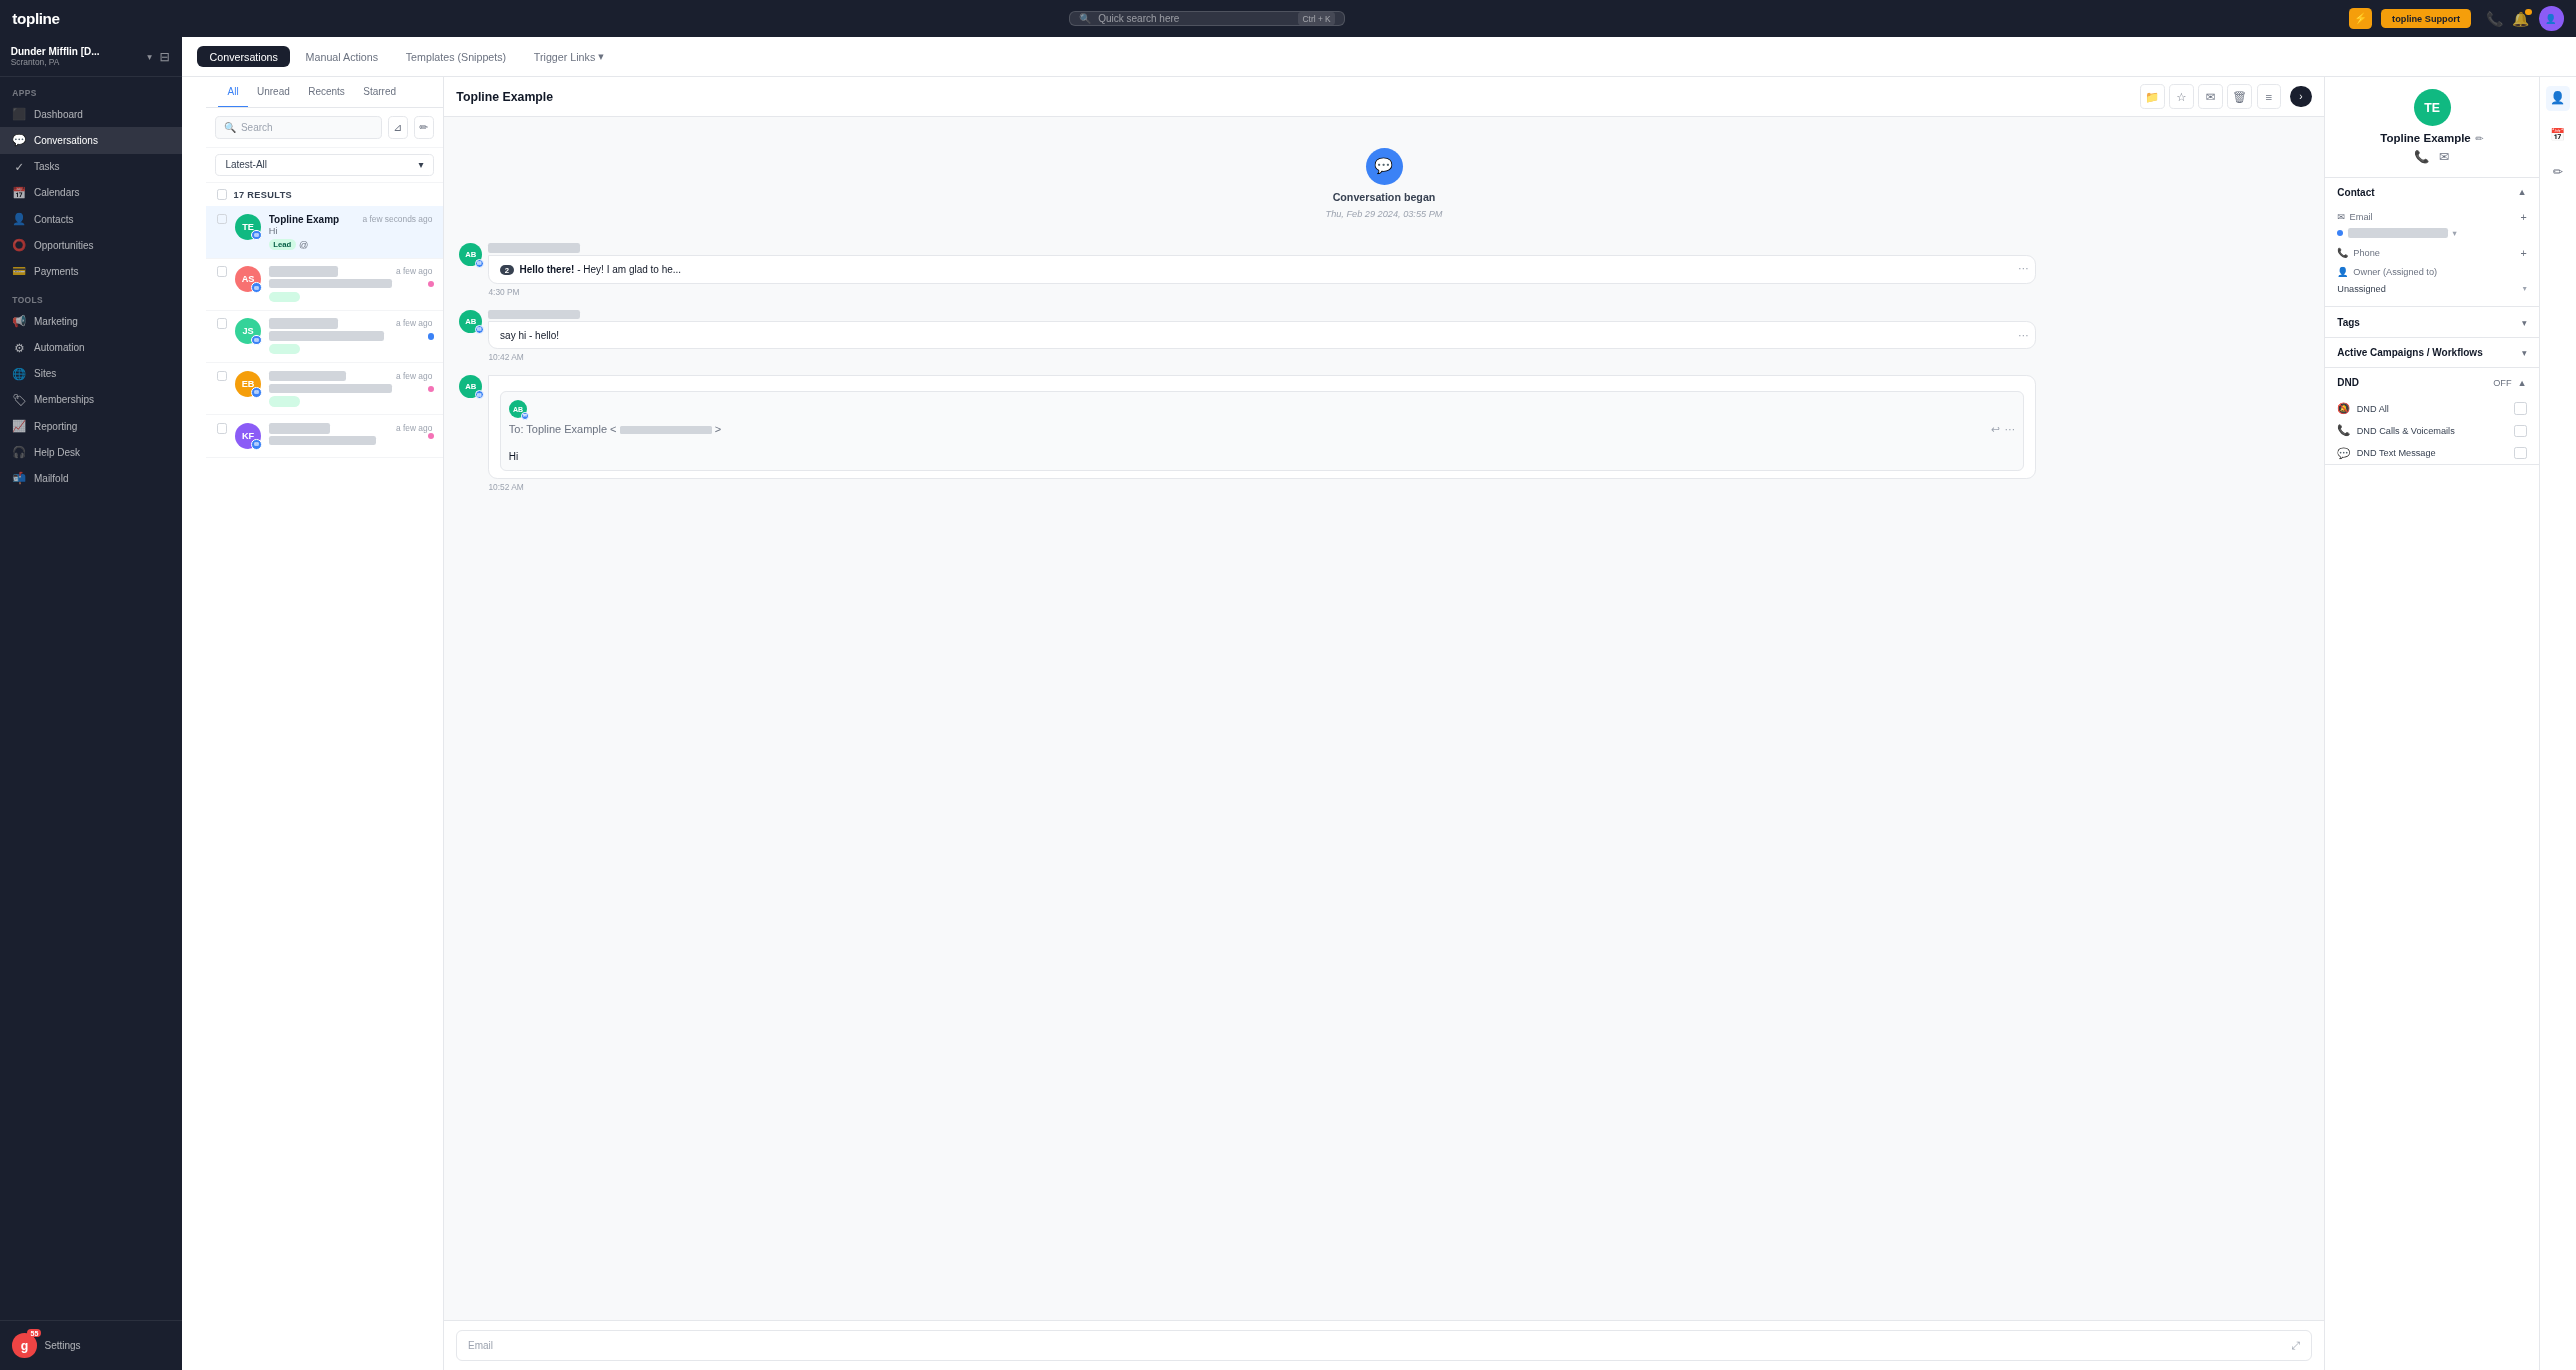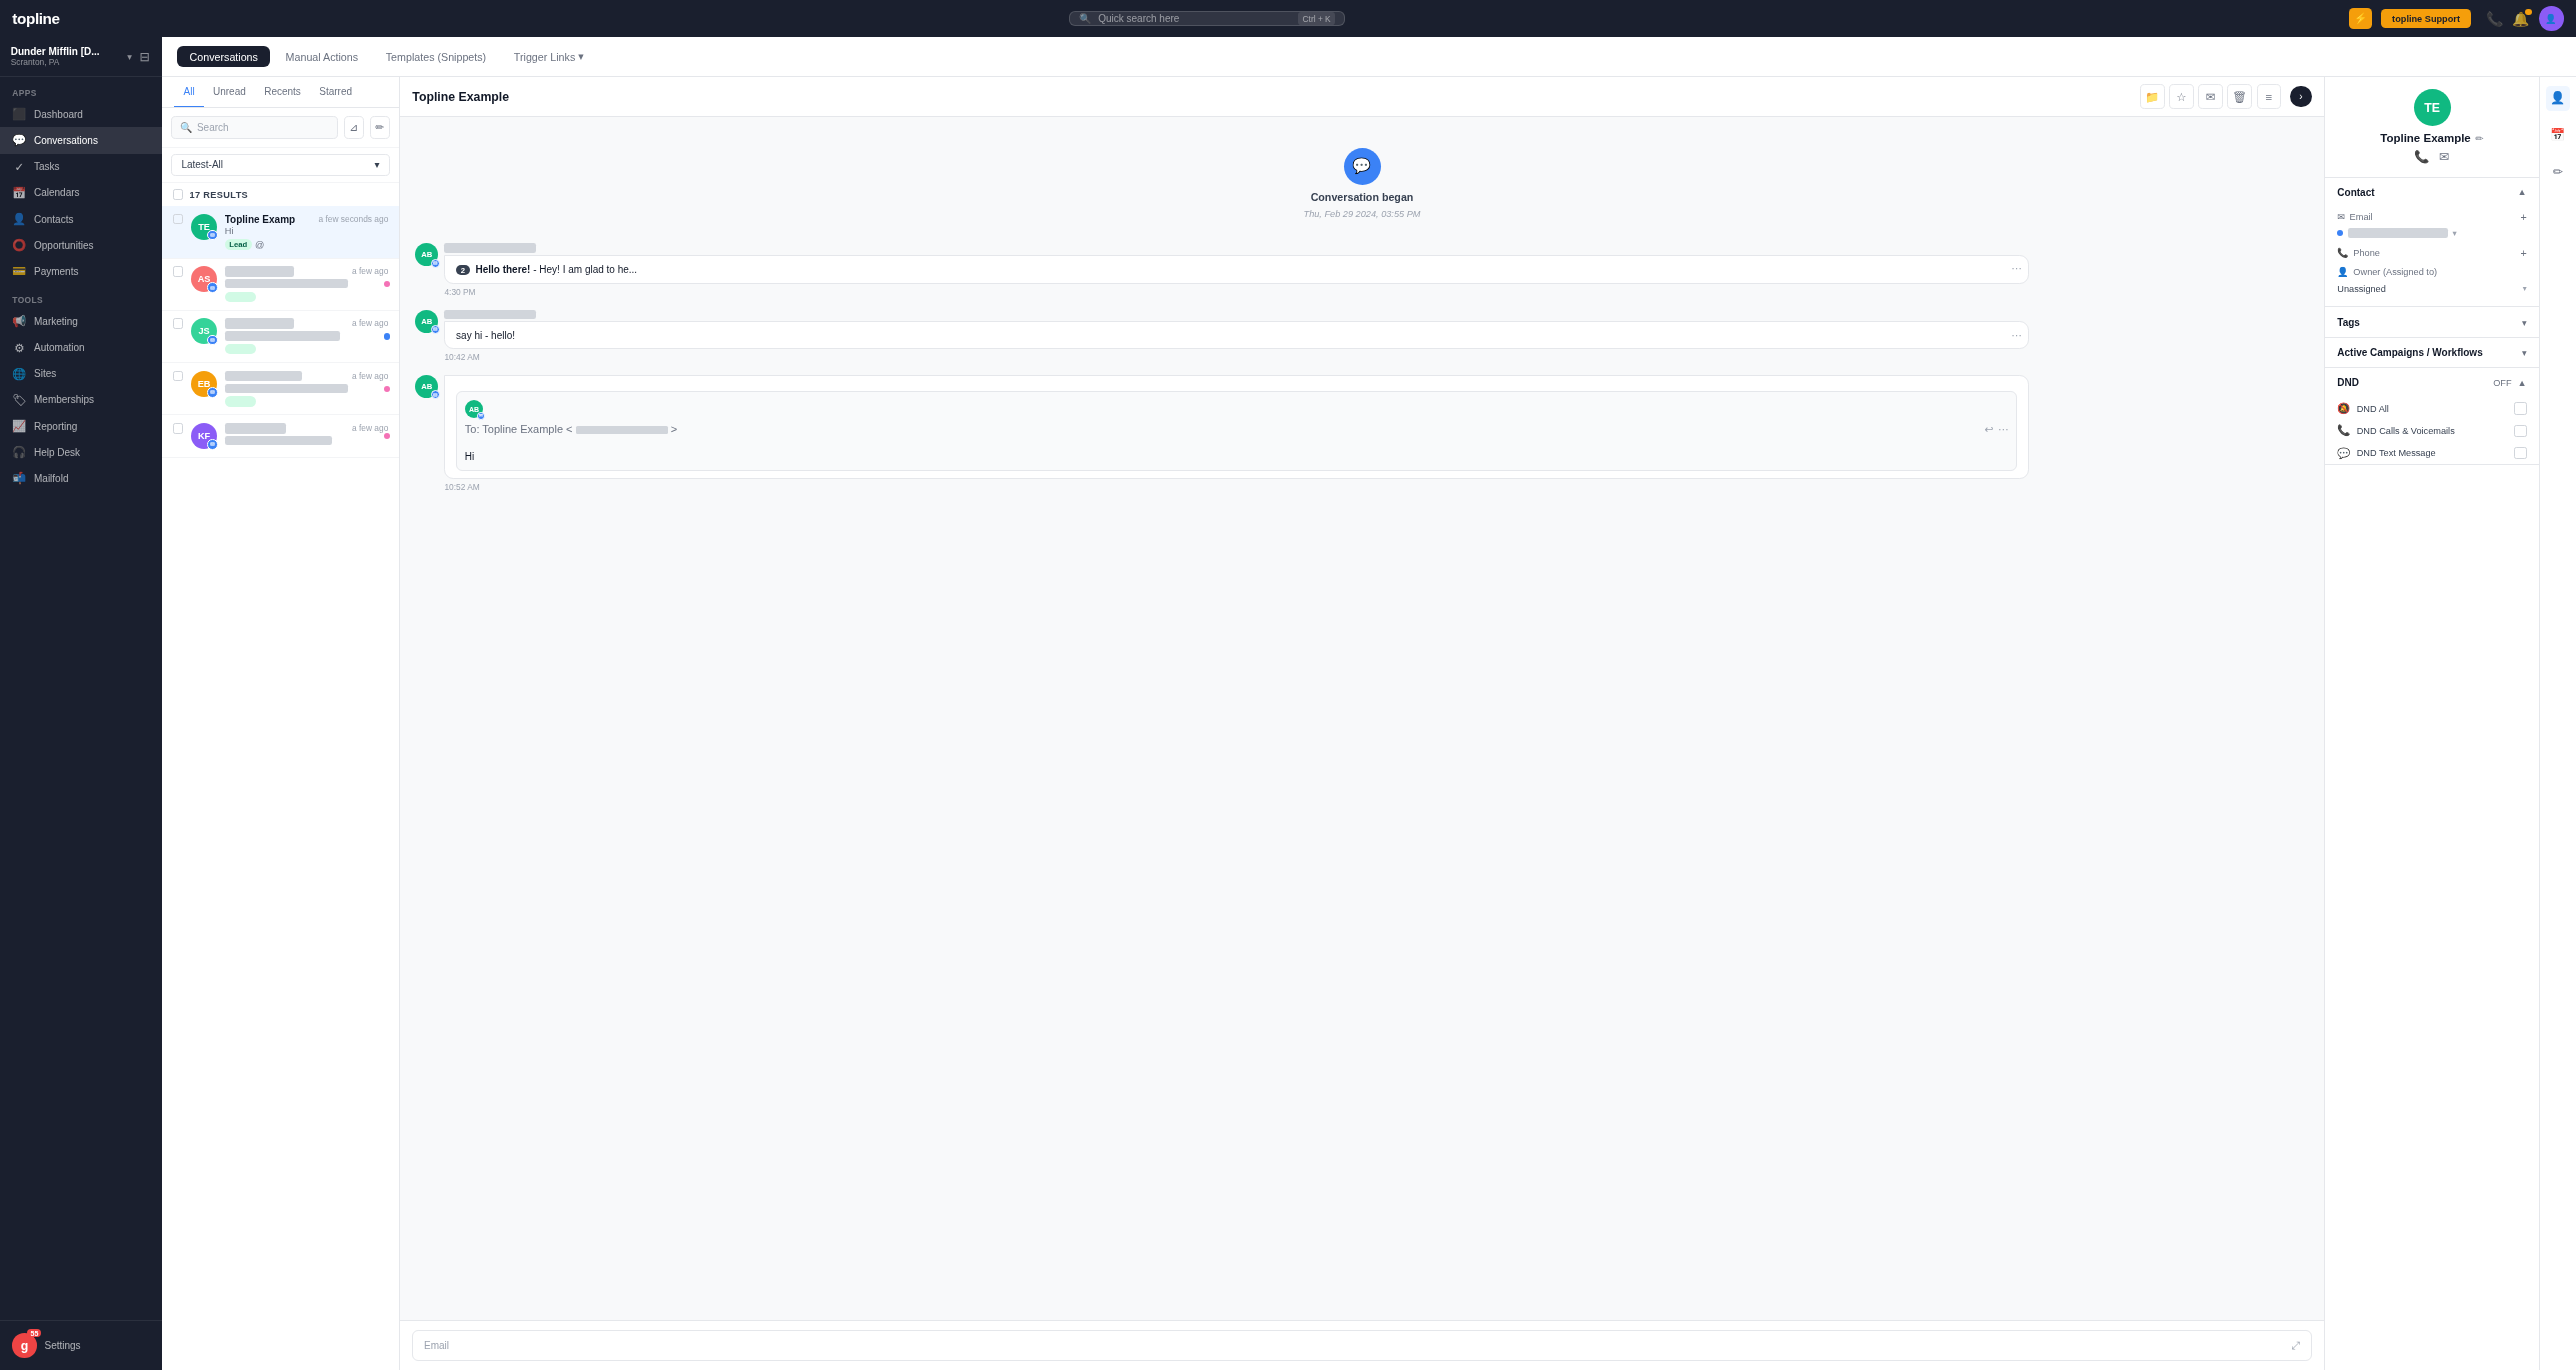--- a/index.html
+++ b/index.html
@@ -115,21 +115,21 @@
 
     
     .main-layout {
       display: flex;
       flex: 1;
       overflow: hidden;
     }
 
     
     .sidebar {
-      width: 162px;
+      width: 182px;
       background: #1a1f2e;
       display: flex;
       flex-direction: column;
       overflow-y: auto;
       flex-shrink: 0;
     }
     .sidebar-workspace {
       padding: 9.2px 10.7px;
       display: flex;
       align-items: center;
@@ -258,20 +258,21 @@
       display: flex;
       align-items: center;
       gap: 3.1px;
     }
 
     
     .three-panel {
       flex: 1;
       display: flex;
       overflow: hidden;
+      padding-left: 24px;
     }
 
     
     .left-panel {
       width: 238px;
       border-right: 0.8px solid #e5e7eb;
       display: flex;
       flex-direction: column;
       background: white;
       flex-shrink: 0;

